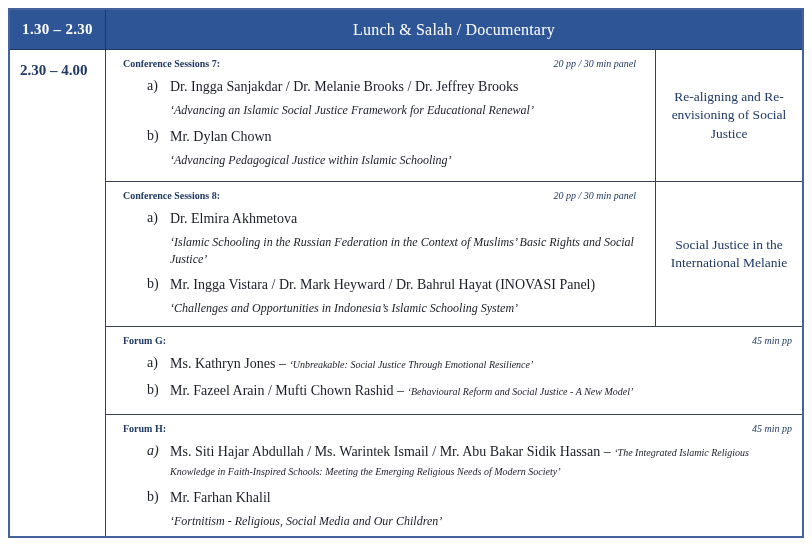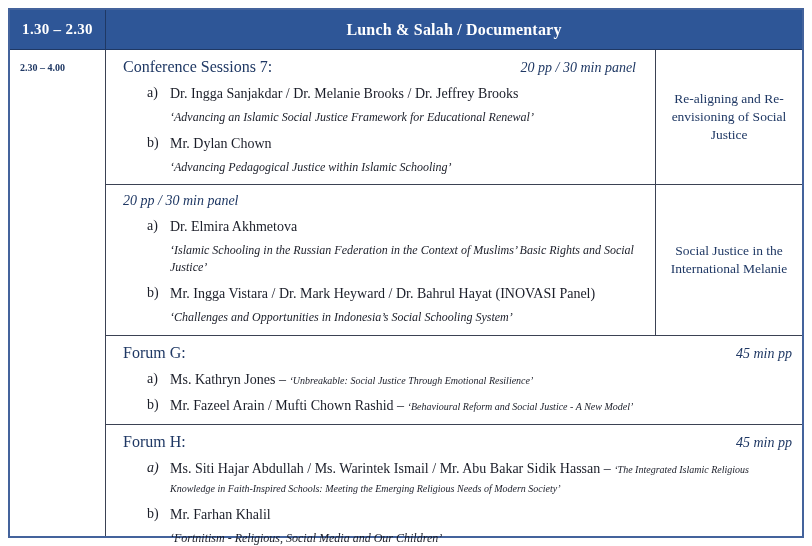--- a/index.html
+++ b/index.html
@@ -22,48 +22,48 @@
     border-bottom: 1px solid #1f3864;
   }
   .hcell-time {
     flex: 0 0 96px; display: flex; align-items: center; justify-content: center;
     font-weight: bold; font-size: 15px;
     border-right: 1px solid #1f3864;
     letter-spacing: .3px;
   }
   .hcell-title {
     flex: 1; display: flex; align-items: center; justify-content: center;
-    font-weight: bold; font-size: 16px; letter-spacing: .2px; text-align: center;
+    font-weight: normal; font-size: 16px; letter-spacing: .2px; text-align: center;
   }
   
   .brow { display: flex; flex: 1; min-height: 0; }
   .time-cell {
     flex: 0 0 96px; border-right: 1px solid #3b4254;
     padding: 12px 0 0 10px;
-    font-weight: bold; font-size: 10px; color: #1f3864;
+    font-weight: bold; font-size: 15px; color: #1f3864;
   }
   .content-col { flex: 1; display: flex; flex-direction: column; min-width: 0; }
 
   .session-row { display: flex; border-bottom: 1px solid #3b4254; }
   .session-row.r1 { flex: 0 0 132px; }
   .session-row.r2 { flex: 0 0 145px; }
   .session-main { flex: 1; padding: 8px 8px 0 17px; min-width: 0; }
   .theme-cell {
     flex: 0 0 147px; border-left: 1px solid #3b4254;
     display: flex; align-items: center; justify-content: center;
     text-align: center; padding: 0 9px;
     font-size: 13.5px; color: #1f3864; line-height: 1.35; margin-left: 9px;
   }
   .forum-row { padding: 8px 10px 0 17px; }
   .forum-row.rG { flex: 0 0 88px; border-bottom: 1px solid #3b4254; }
   .forum-row.rH { flex: 1; }
 
   .block-head { display: flex; justify-content: space-between; align-items: baseline; margin-bottom: 9px; }
-  .btitle { font-weight: normal; font-size: 16px; color: #1f3864; }
-  .bnote  { font-style: italic; font-size: 14px; color: #1f3864; white-space: nowrap; }
+  .btitle { font-weight: bold; font-size: 10px; color: #1f3864; }
+  .bnote  { font-style: italic; font-size: 10px; color: #1f3864; white-space: nowrap; }
   .session-main .bnote { padding-right: 2px; }
 
   .item { display: flex; margin-left: 24px; margin-bottom: 5px; font-size: 14px; }
   .ilabel { flex: 0 0 23px; }
   .ilabel.it { font-style: italic; }
   .ibody { flex: 1; min-width: 0; line-height: 1.35; }
   .talk {
     font-style: italic; font-size: 12px;
     margin-left: 47px; margin-bottom: 9px; line-height: 1.4;
   }
@@ -102,32 +102,33 @@
               <span class="ibody">Mr. Dylan Chown</span>
             </div>
             <div class="talk">‘Advancing Pedagogical Justice within Islamic Schooling’</div>
           </div>
           <div class="theme-cell">Re-aligning and Re-envisioning of Social Justice</div>
         </div>
 
         <div class="session-row r2">
           <div class="session-main">
             <div class="block-head">
+              <span class="btitle">Conference Sessions 8:</span>
               <span class="bnote">20 pp / 30 min panel</span>
             </div>
             <div class="item">
               <span class="ilabel">a)</span>
               <span class="ibody">Dr. Elmira Akhmetova</span>
             </div>
             <div class="talk">‘Islamic Schooling in the Russian Federation in the Context of Muslims’ Basic Rights and Social Justice’</div>
             <div class="item">
               <span class="ilabel">b)</span>
               <span class="ibody">Mr. Ingga Vistara / Dr. Mark Heyward / Dr. Bahrul Hayat (INOVASI Panel)</span>
             </div>
-            <div class="talk">‘Challenges and Opportunities in Indonesia’s Social Schooling System’</div>
+            <div class="talk">‘Challenges and Opportunities in Indonesia’s Islamic Schooling System’</div>
           </div>
           <div class="theme-cell">Social Justice in the International Melanie</div>
         </div>
 
         <div class="forum-row rG">
           <div class="block-head">
             <span class="btitle">Forum G:</span>
             <span class="bnote">45 min pp</span>
           </div>
           <div class="item wide">

